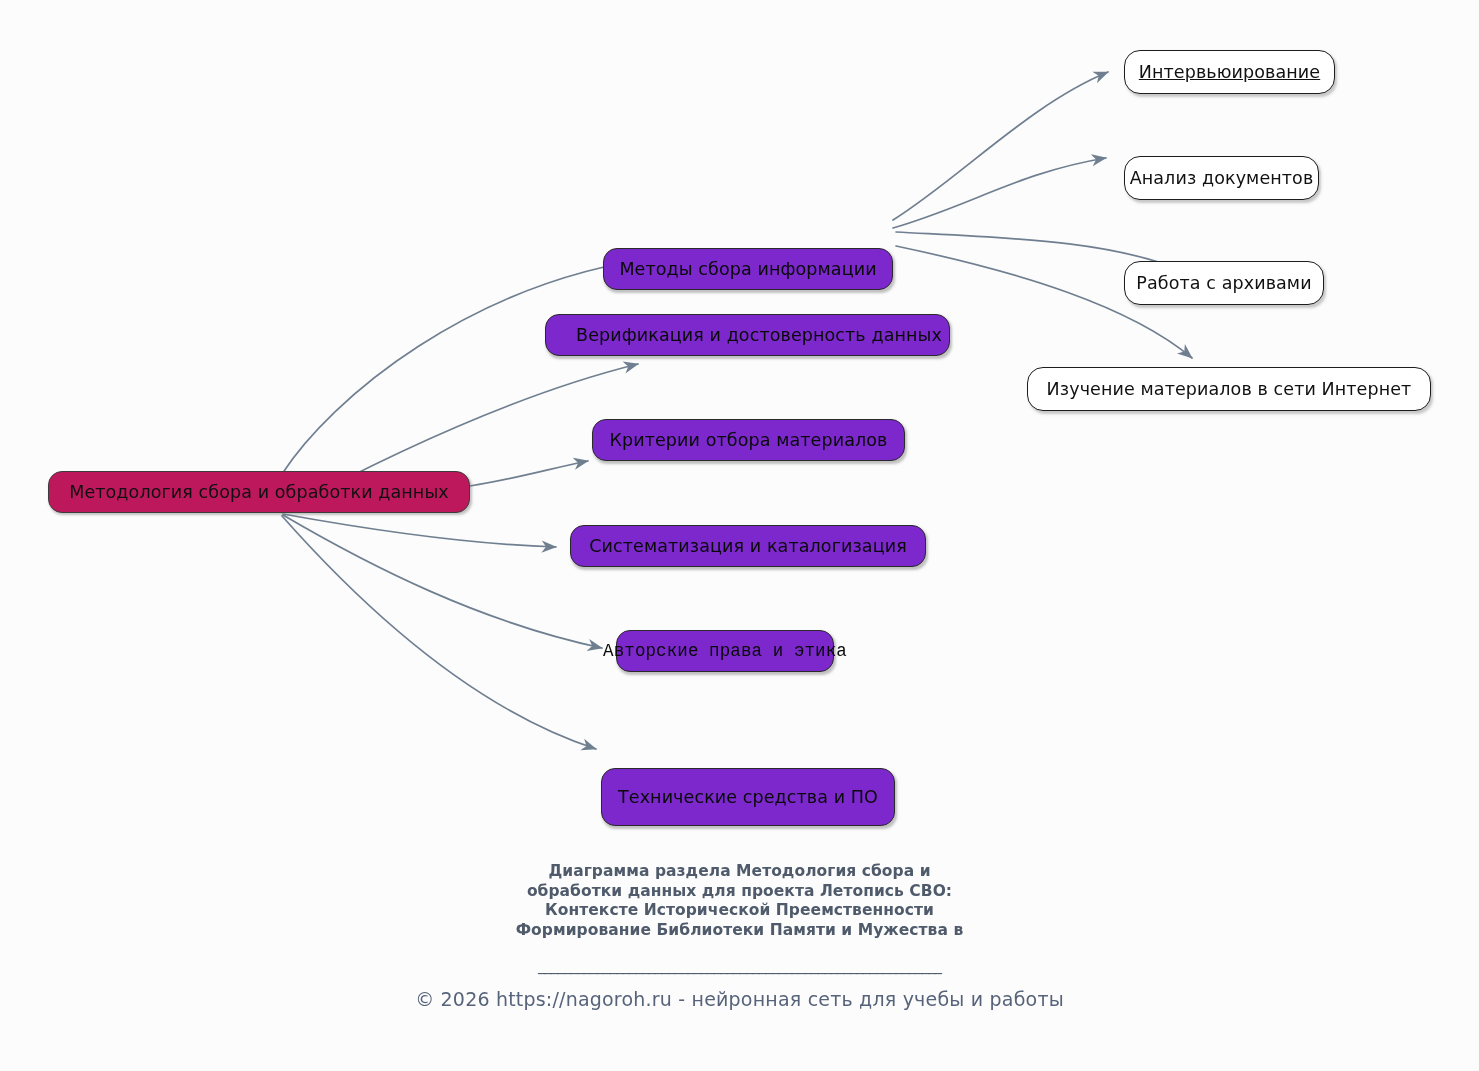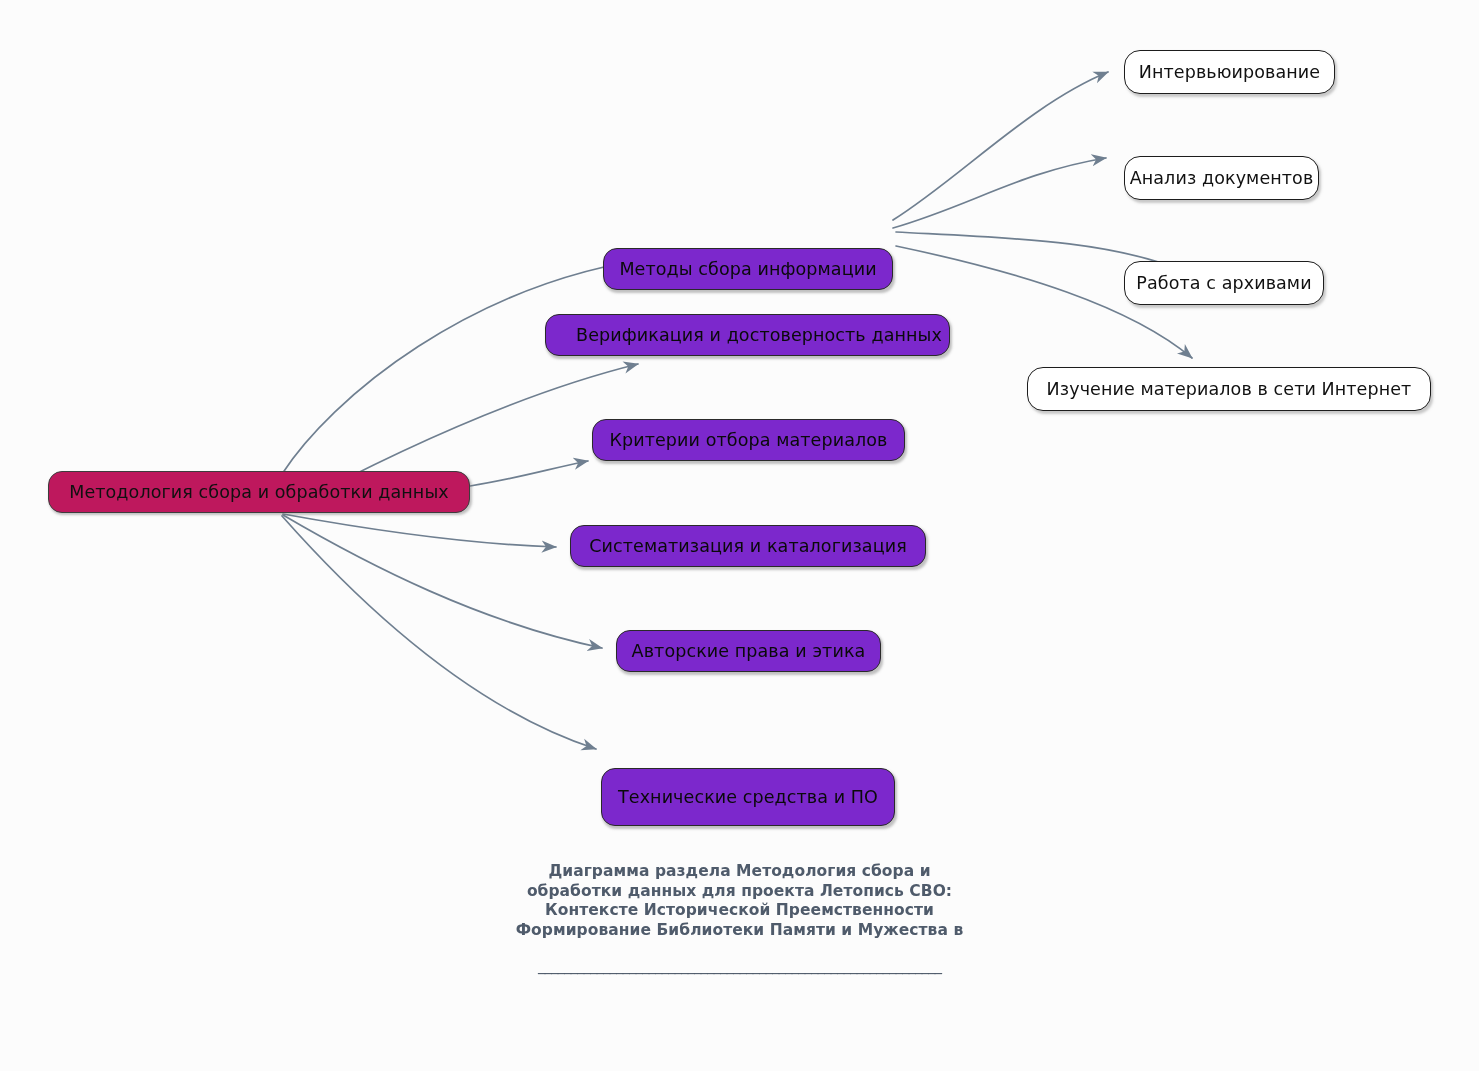--- a/index.html
+++ b/index.html
@@ -125,27 +125,27 @@
       </div>
       <div class="node node-branch" style="left: 545px; top: 314px; width: 405px; height: 42px; padding-left: 23px;">
         <span>Верификация и достоверность данных</span>
       </div>
       <div class="node node-branch" style="left: 592px; top: 419px; width: 313px; height: 42px;">
         <span>Критерии отбора материалов</span>
       </div>
       <div class="node node-branch" style="left: 570px; top: 525px; width: 356px; height: 42px;">
         <span>Систематизация и каталогизация</span>
       </div>
-      <div class="node node-branch" style="left: 616px; top: 630px; width: 265px; height: 42px;">
+      <div class="node node-branch" style="left: 616px; top: 630px; width: 218px; height: 42px; font-family: Liberation Mono, monospace;">
         <span>Авторские права и этика</span>
       </div>
       <div class="node node-branch" style="left: 601px; top: 768px; width: 294px; height: 58px;">
         <span>Технические средства и ПО</span>
       </div>
-      <div class="node node-leaf" style="left: 1124px; top: 50px; width: 211px; height: 44px;">
+      <div class="node node-leaf" style="left: 1124px; top: 50px; width: 211px; height: 44px; text-decoration: underline;">
         <span>Интервьюирование</span>
       </div>
       <div class="node node-leaf" style="left: 1124px; top: 156px; width: 195px; height: 44px;">
         <span>Анализ документов</span>
       </div>
       <div class="node node-leaf" style="left: 1124px; top: 261px; width: 200px; height: 44px; text-align: center;">
         <span>Работа с архивами</span>
       </div>
       <div class="node node-leaf" style="left: 1027px; top: 367px; width: 404px; height: 44px;">
         <span>Изучение материалов в сети Интернет</span>
@@ -154,13 +154,14 @@
 </div>
 
 <div id="footer">
   <div id="caption">
       <div>Диаграмма раздела Методология сбора и</div>
       <div>обработки данных для проекта Летопись СВО:</div>
       <div>Контексте Исторической Преемственности</div>
       <div>Формирование Библиотеки Памяти и Мужества в</div>
     </div>
   <div id="divider">______________________________________________________________</div>
+  <div id="copyright">© 2026 https://nagoroh.ru - нейронная сеть для учебы и работы</div>
 </div>
 
 </body></html>

